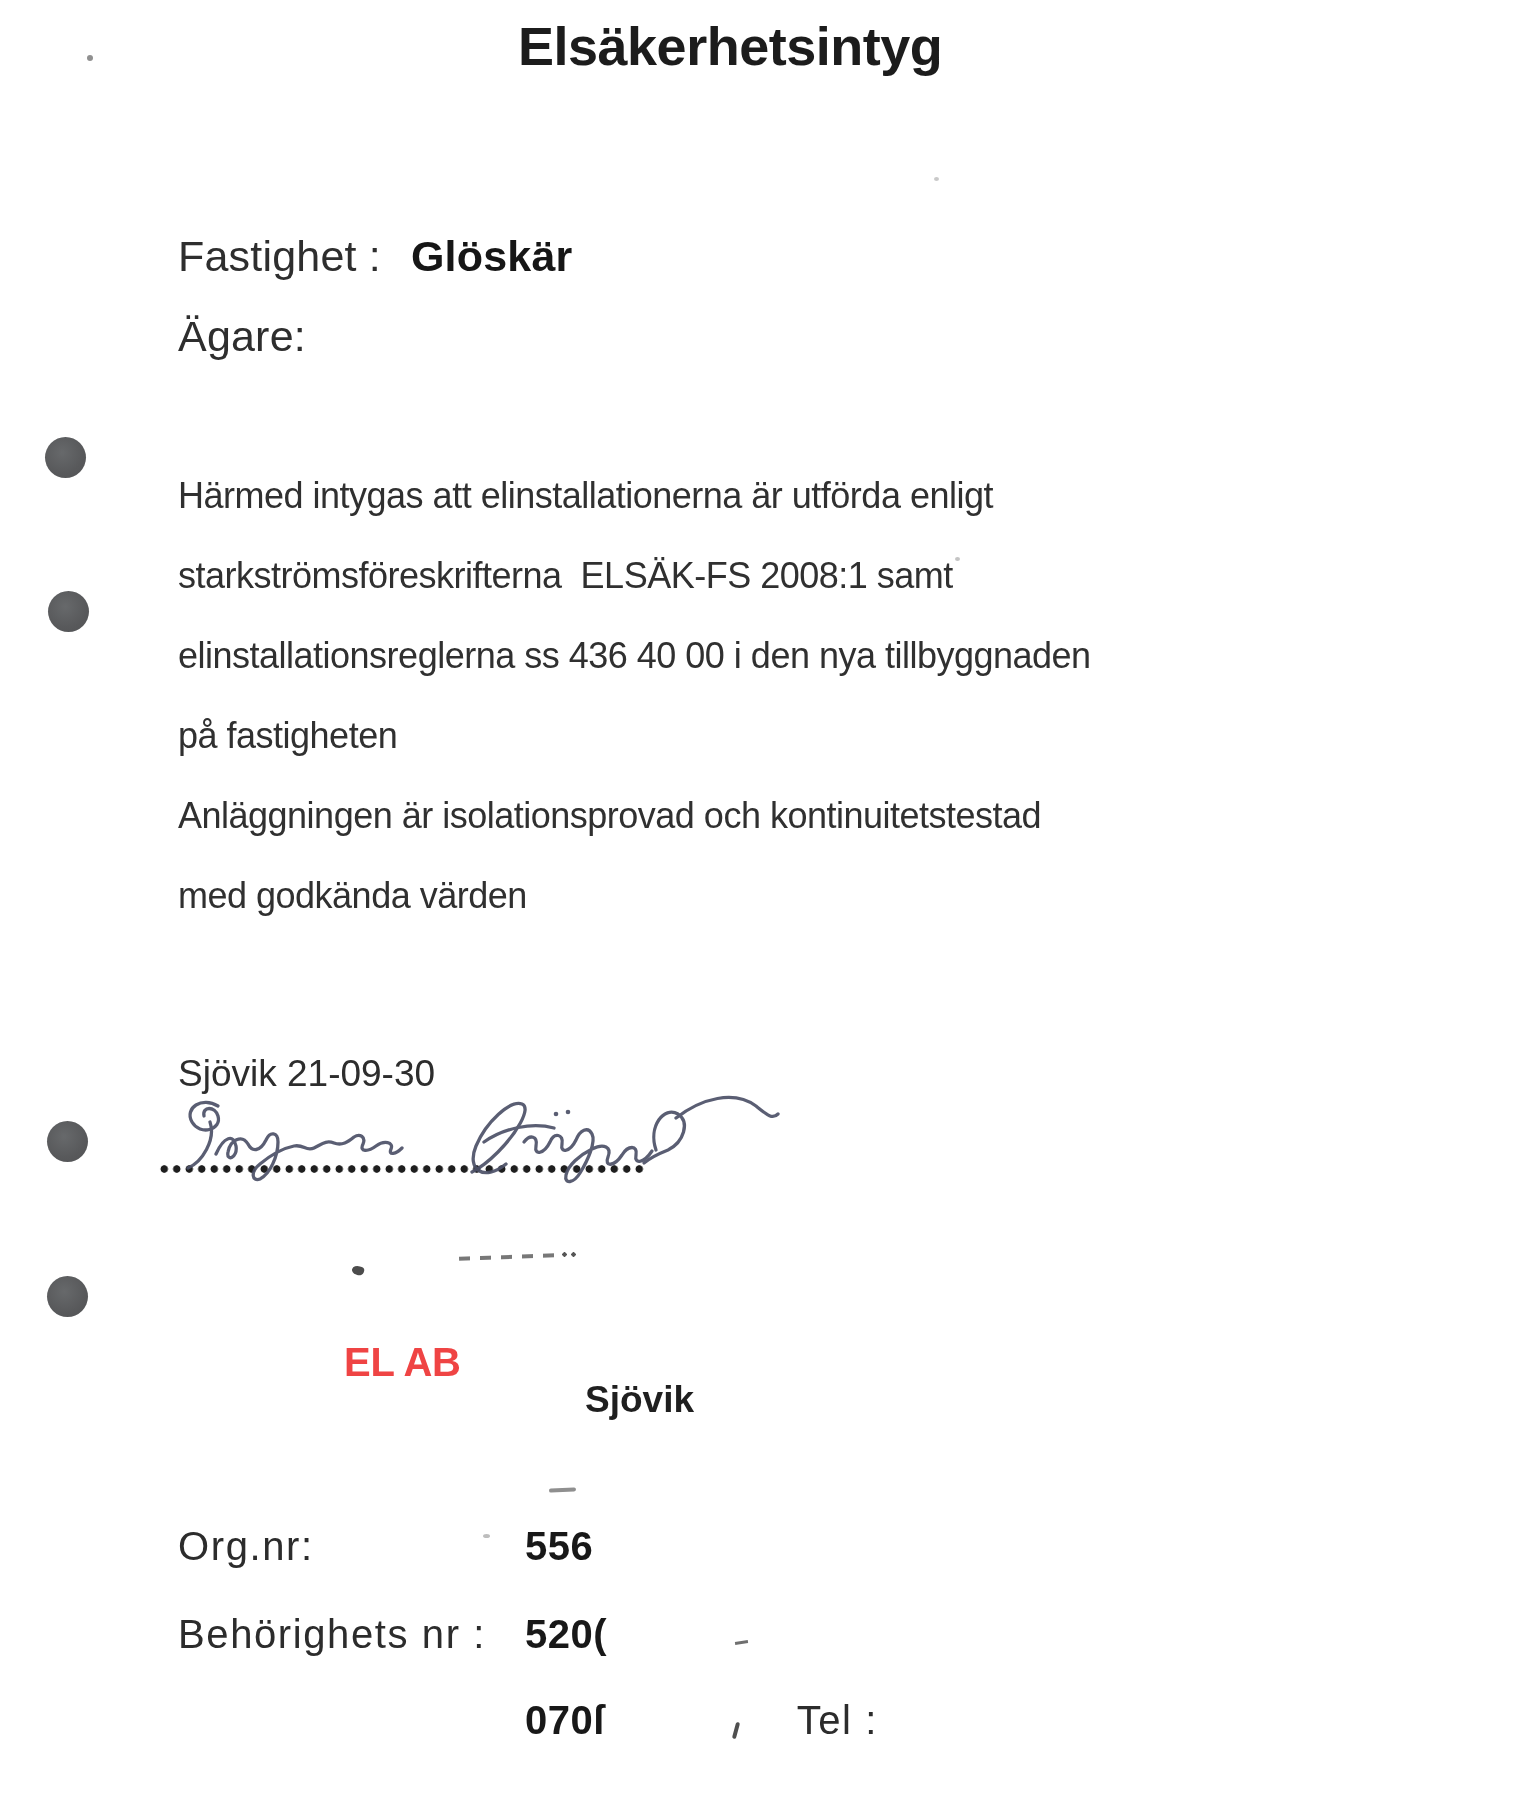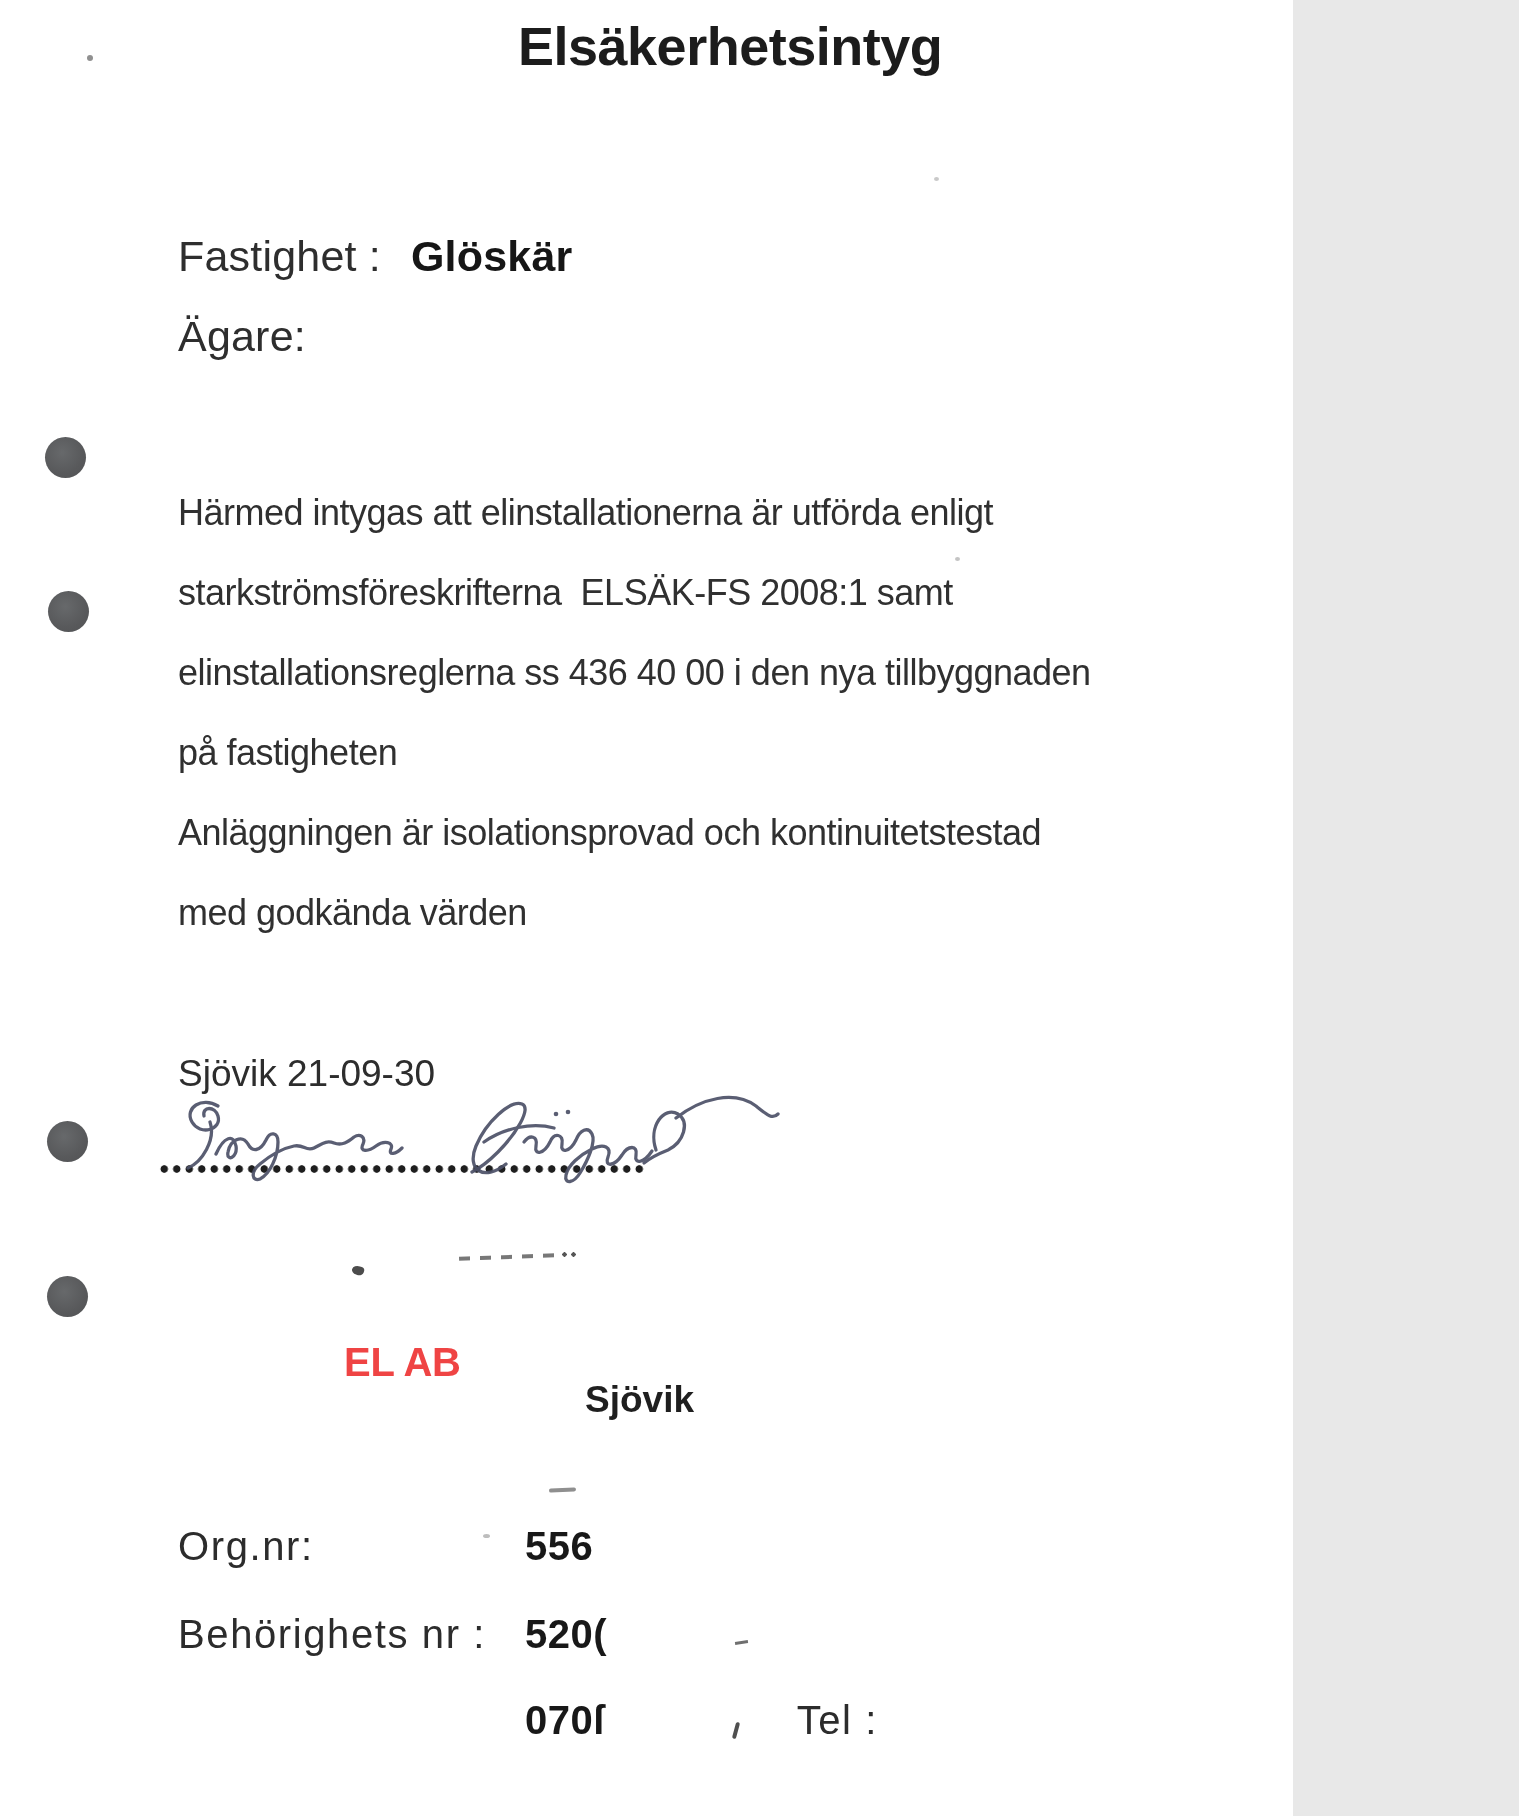--- a/index.html
+++ b/index.html
@@ -1,38 +1,38 @@
 <!DOCTYPE html>
 <html><head>
 <meta charset="utf-8">
 <style>
   html,body{margin:0;padding:0;background:#e8e8e8;}
   .page{
     position:relative;
-    width:1293px;height:1816px;
+    width:1519px;height:1816px;
     background:#ffffff;
     font-family:"Liberation Sans", sans-serif;
     color:#2f2f2f;
     overflow:hidden;
   }
   .abs{position:absolute;}
   
   .doc-title{
     left:518px;top:14px;
     font-size:54px;font-weight:bold;letter-spacing:-0.5px;
     color:#1c1c1c;line-height:64px;white-space:pre;
   }
   
   .field-row{left:178px;font-size:43px;line-height:48px;white-space:pre;display:flex;}
   .field-row .lbl{color:#2e2e2e;letter-spacing:0.2px;}
   .field-row .val{font-weight:bold;color:#161616;margin-left:30px;letter-spacing:0.2px;}
   .row-property{top:232px;}
   .row-owner{top:312px;}
   
-  .para{left:178px;top:473px;font-size:36px;line-height:80px;letter-spacing:-0.5px;color:#303030;}
+  .para{left:178px;top:456px;font-size:36px;line-height:80px;letter-spacing:-0.5px;color:#303030;}
   .para-line{white-space:pre;}
   
   .place-date{left:178px;top:1050px;font-size:37px;line-height:48px;color:#2d2d2d;white-space:pre;}
   
   .sig-svg{left:158px;top:1076px;}
   .dotted-line{
     left:158px;top:1162px;width:486px;height:13px;
     background-image:radial-gradient(circle, #1e1e1e 3.4px, rgba(0,0,0,0) 4.1px);
     background-size:12.5px 12px;background-repeat:repeat-x;background-position:0 1px;
   }

